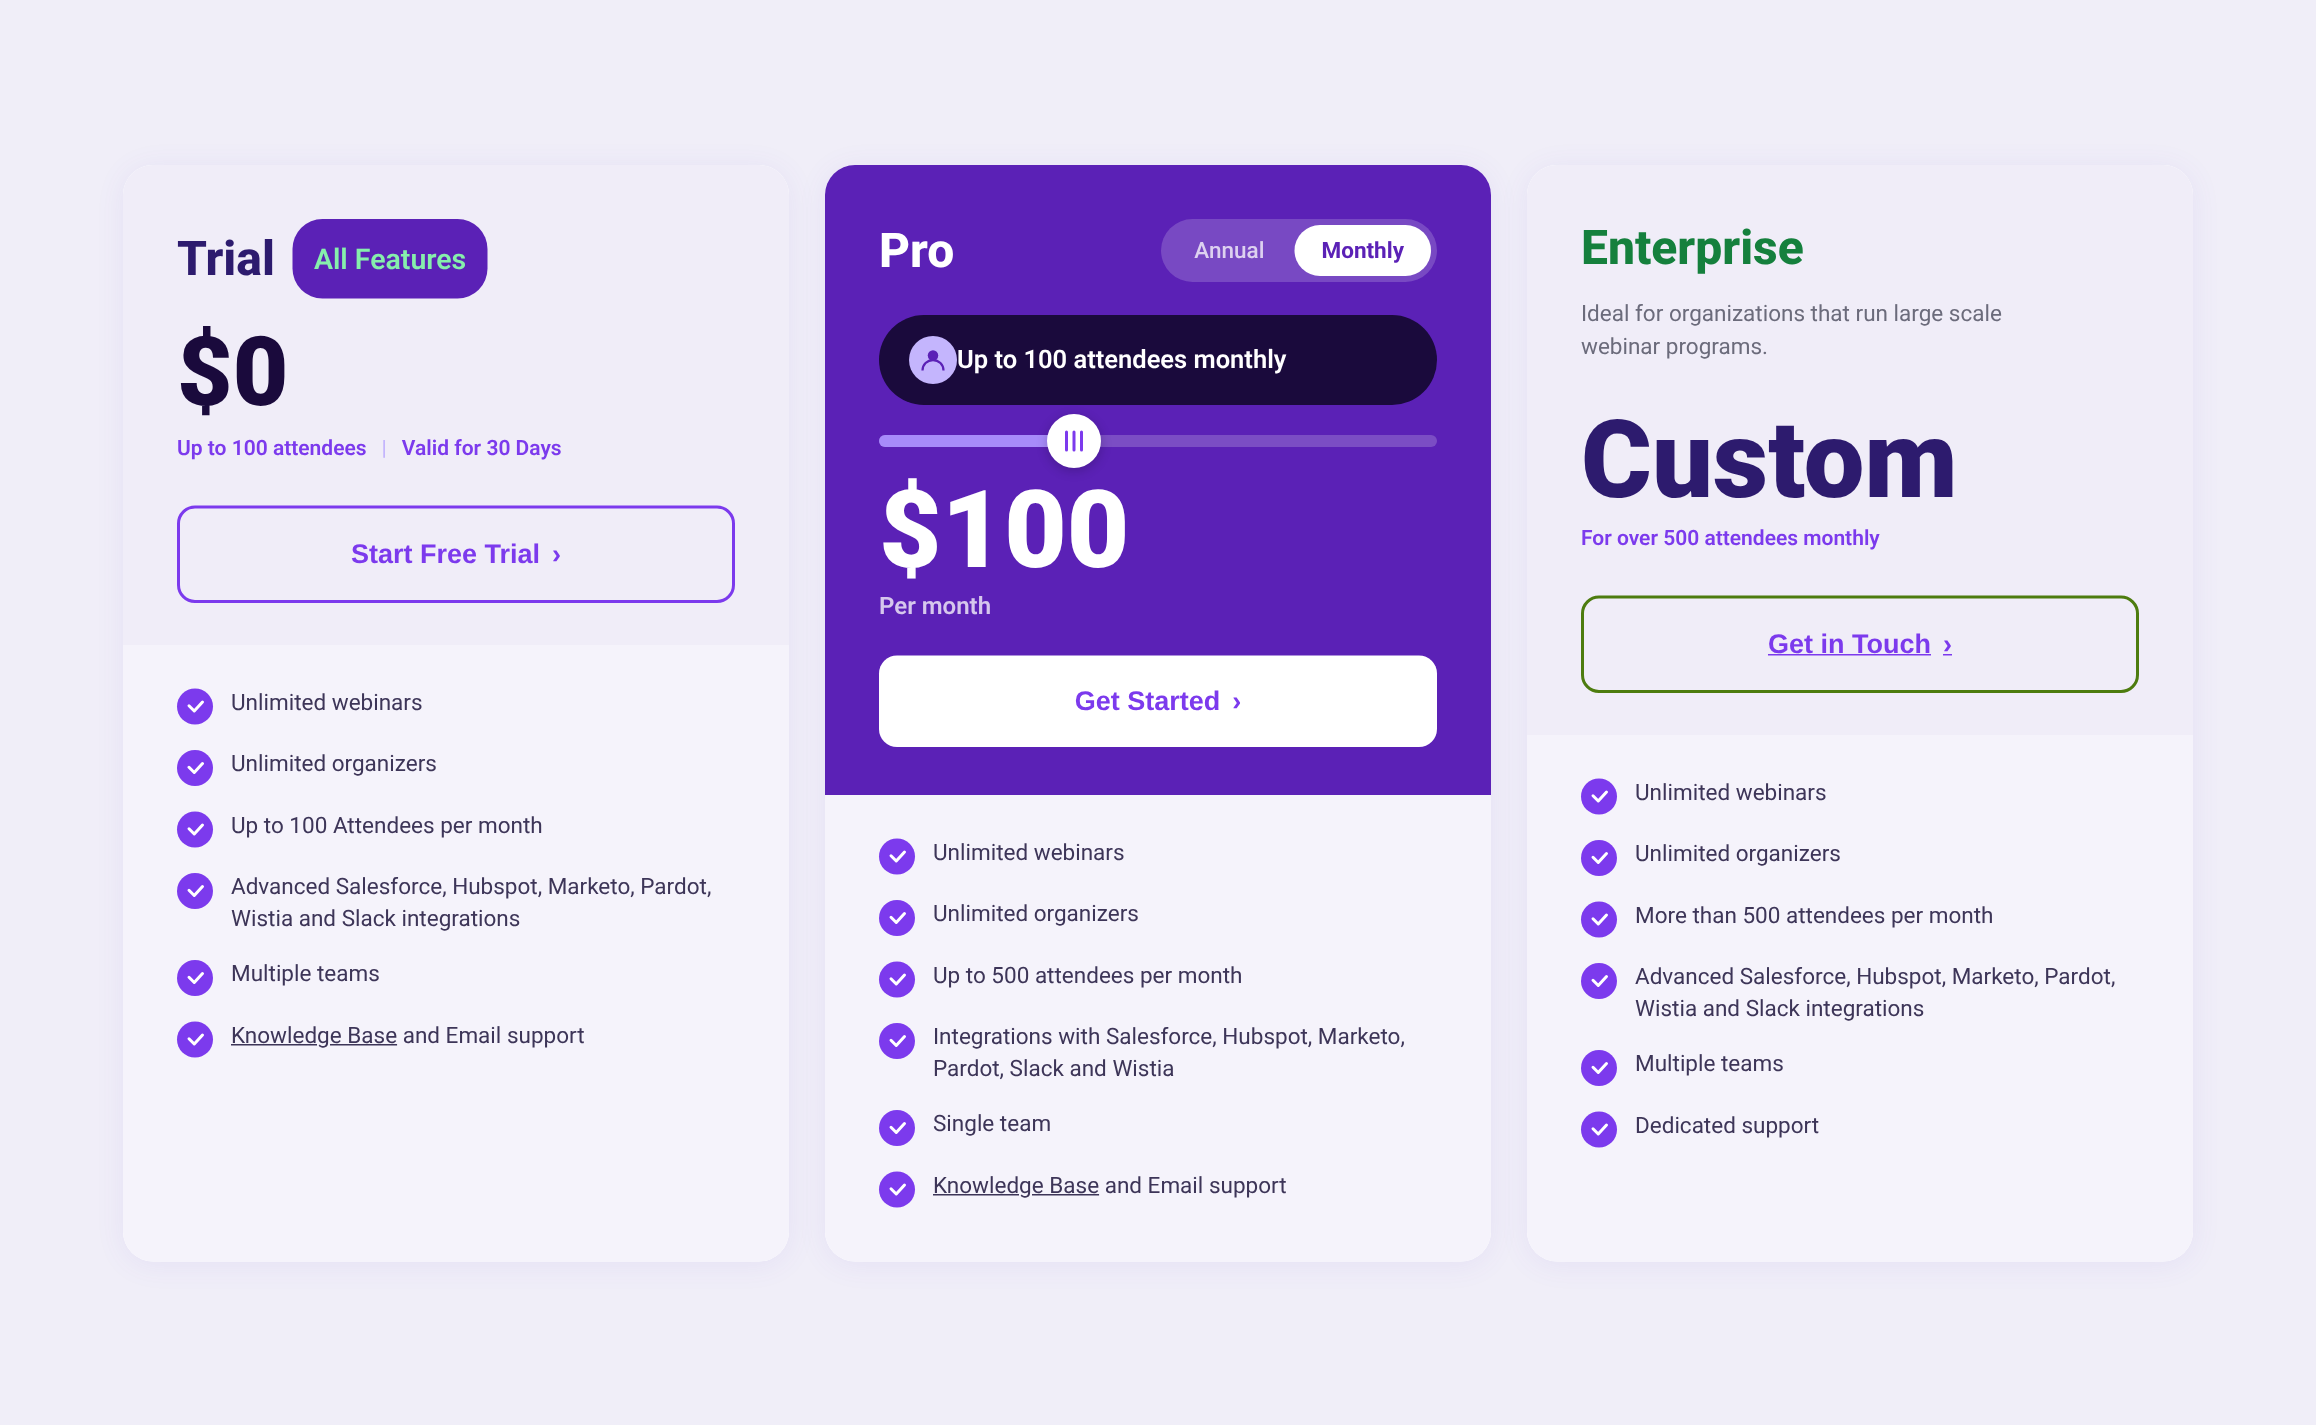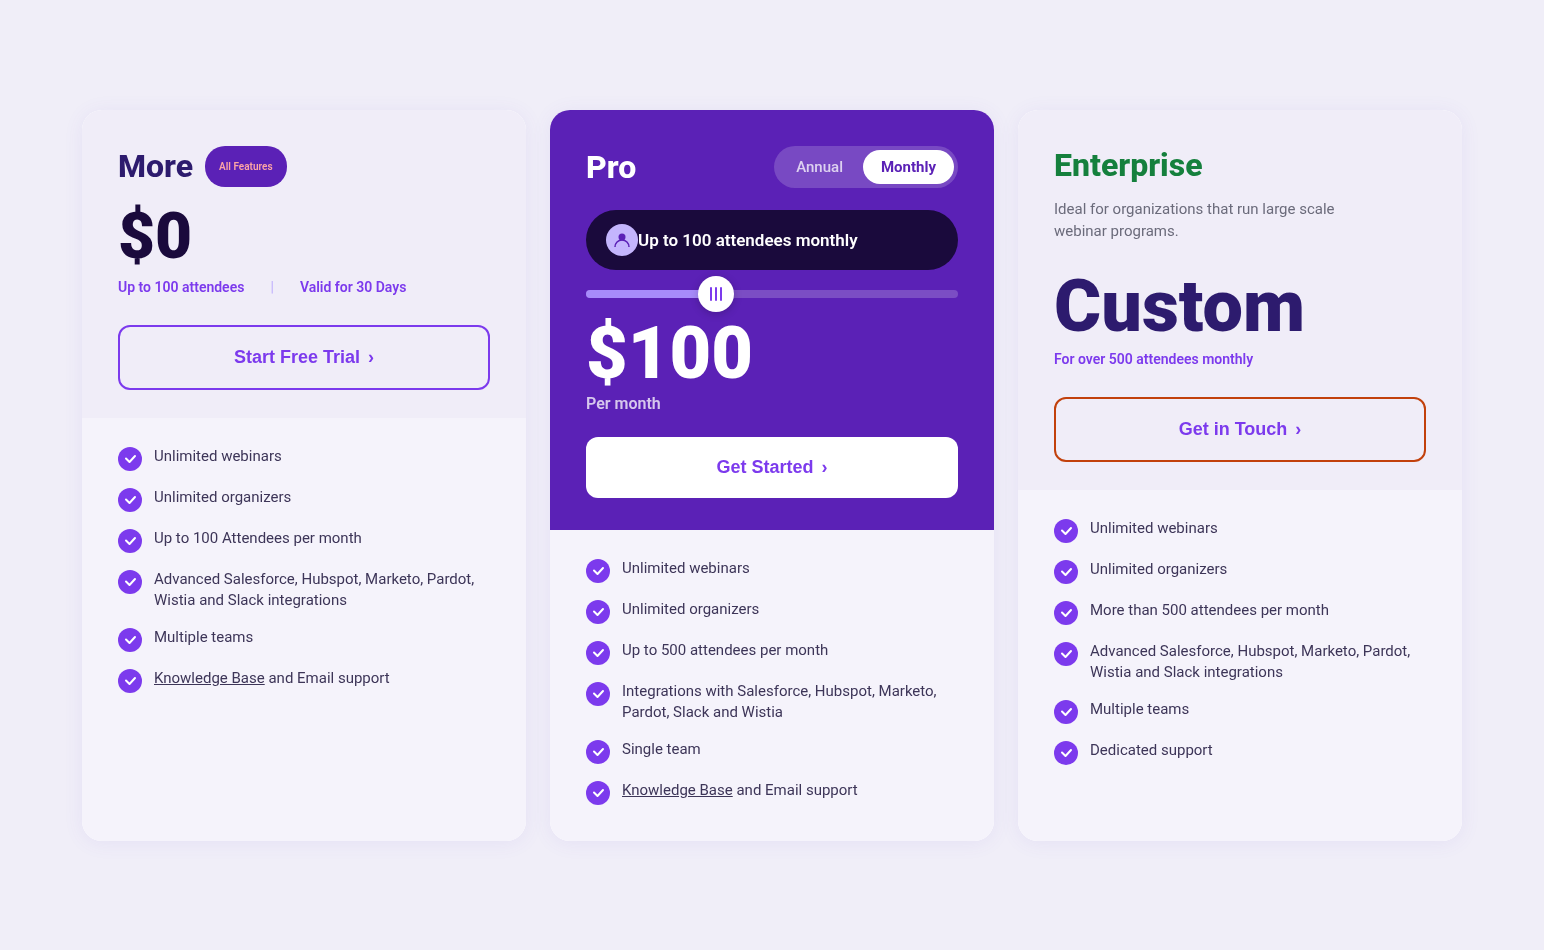--- a/index.html
+++ b/index.html
@@ -48,42 +48,42 @@
       gap: 12px;
       margin-bottom: 18px;
     }
     .trial-title {
       font-size: 32px;
       font-weight: 800;
       color: #2d1b6e;
     }
     .badge-all-features {
       background: #5b21b6;
-      color: #fca5a5;
-      font-size: 10px;
+      color: #86efac;
+      font-size: 19px;
       font-weight: 600;
       padding: 15px 14px;
       border-radius: 20px;
     }
     .trial-desc {
       color: #6b6b7b;
       font-size: 15px;
       line-height: 1.5;
       margin-bottom: 28px;
     }
     .trial-price {
       font-size: 64px;
       font-weight: 900;
       color: #1a0a3c;
       line-height: 1;
       margin-bottom: 10px;
     }
     .trial-price-sub {
       display: flex;
-      gap: 16px;
+      gap: 0;
       align-items: center;
       font-size: 14px;
       font-weight: 600;
       color: #7c3aed;
       margin-bottom: 30px;
     }
     .trial-price-sub span {
       color: #7c3aed;
     }
     .trial-price-sub .divider {
@@ -264,31 +264,32 @@
     }
     .enterprise-price-sub {
       font-size: 14px;
       font-weight: 600;
       color: #7c3aed;
       margin-bottom: 30px;
     }
     .btn-get-in-touch {
       width: 100%;
       padding: 20px;
-      border: 2px solid #c2410c;
+      border: 2px solid #4d7c0f;
       border-radius: 12px;
       background: transparent;
       color: #7c3aed;
       font-size: 18px;
       font-weight: 600;
       cursor: pointer;
       display: flex;
       align-items: center;
       justify-content: center;
       gap: 8px;
+      text-decoration: underline;
     }
     
     .feature-list {
       list-style: none;
       display: flex;
       flex-direction: column;
       gap: 16px;
     }
     .feature-item {
       display: flex;
@@ -320,21 +321,21 @@
     }
   </style>
 </head>
 <body>
 
 <div class="cards-container">
 
   <div class="card card-trial">
     <div class="card-top">
       <div class="trial-header">
-        <span class="trial-title">More</span>
+        <span class="trial-title">Trial</span>
         <span class="badge-all-features">All Features</span>
       </div>
       <div class="trial-price">$0</div>
       <div class="trial-price-sub">
         <span>Up to 100 attendees</span>
         <span class="divider">|</span>
         <span>Valid for 30 Days</span>
       </div>
       <button class="btn-start-trial">
         <span>Start Free Trial</span>

